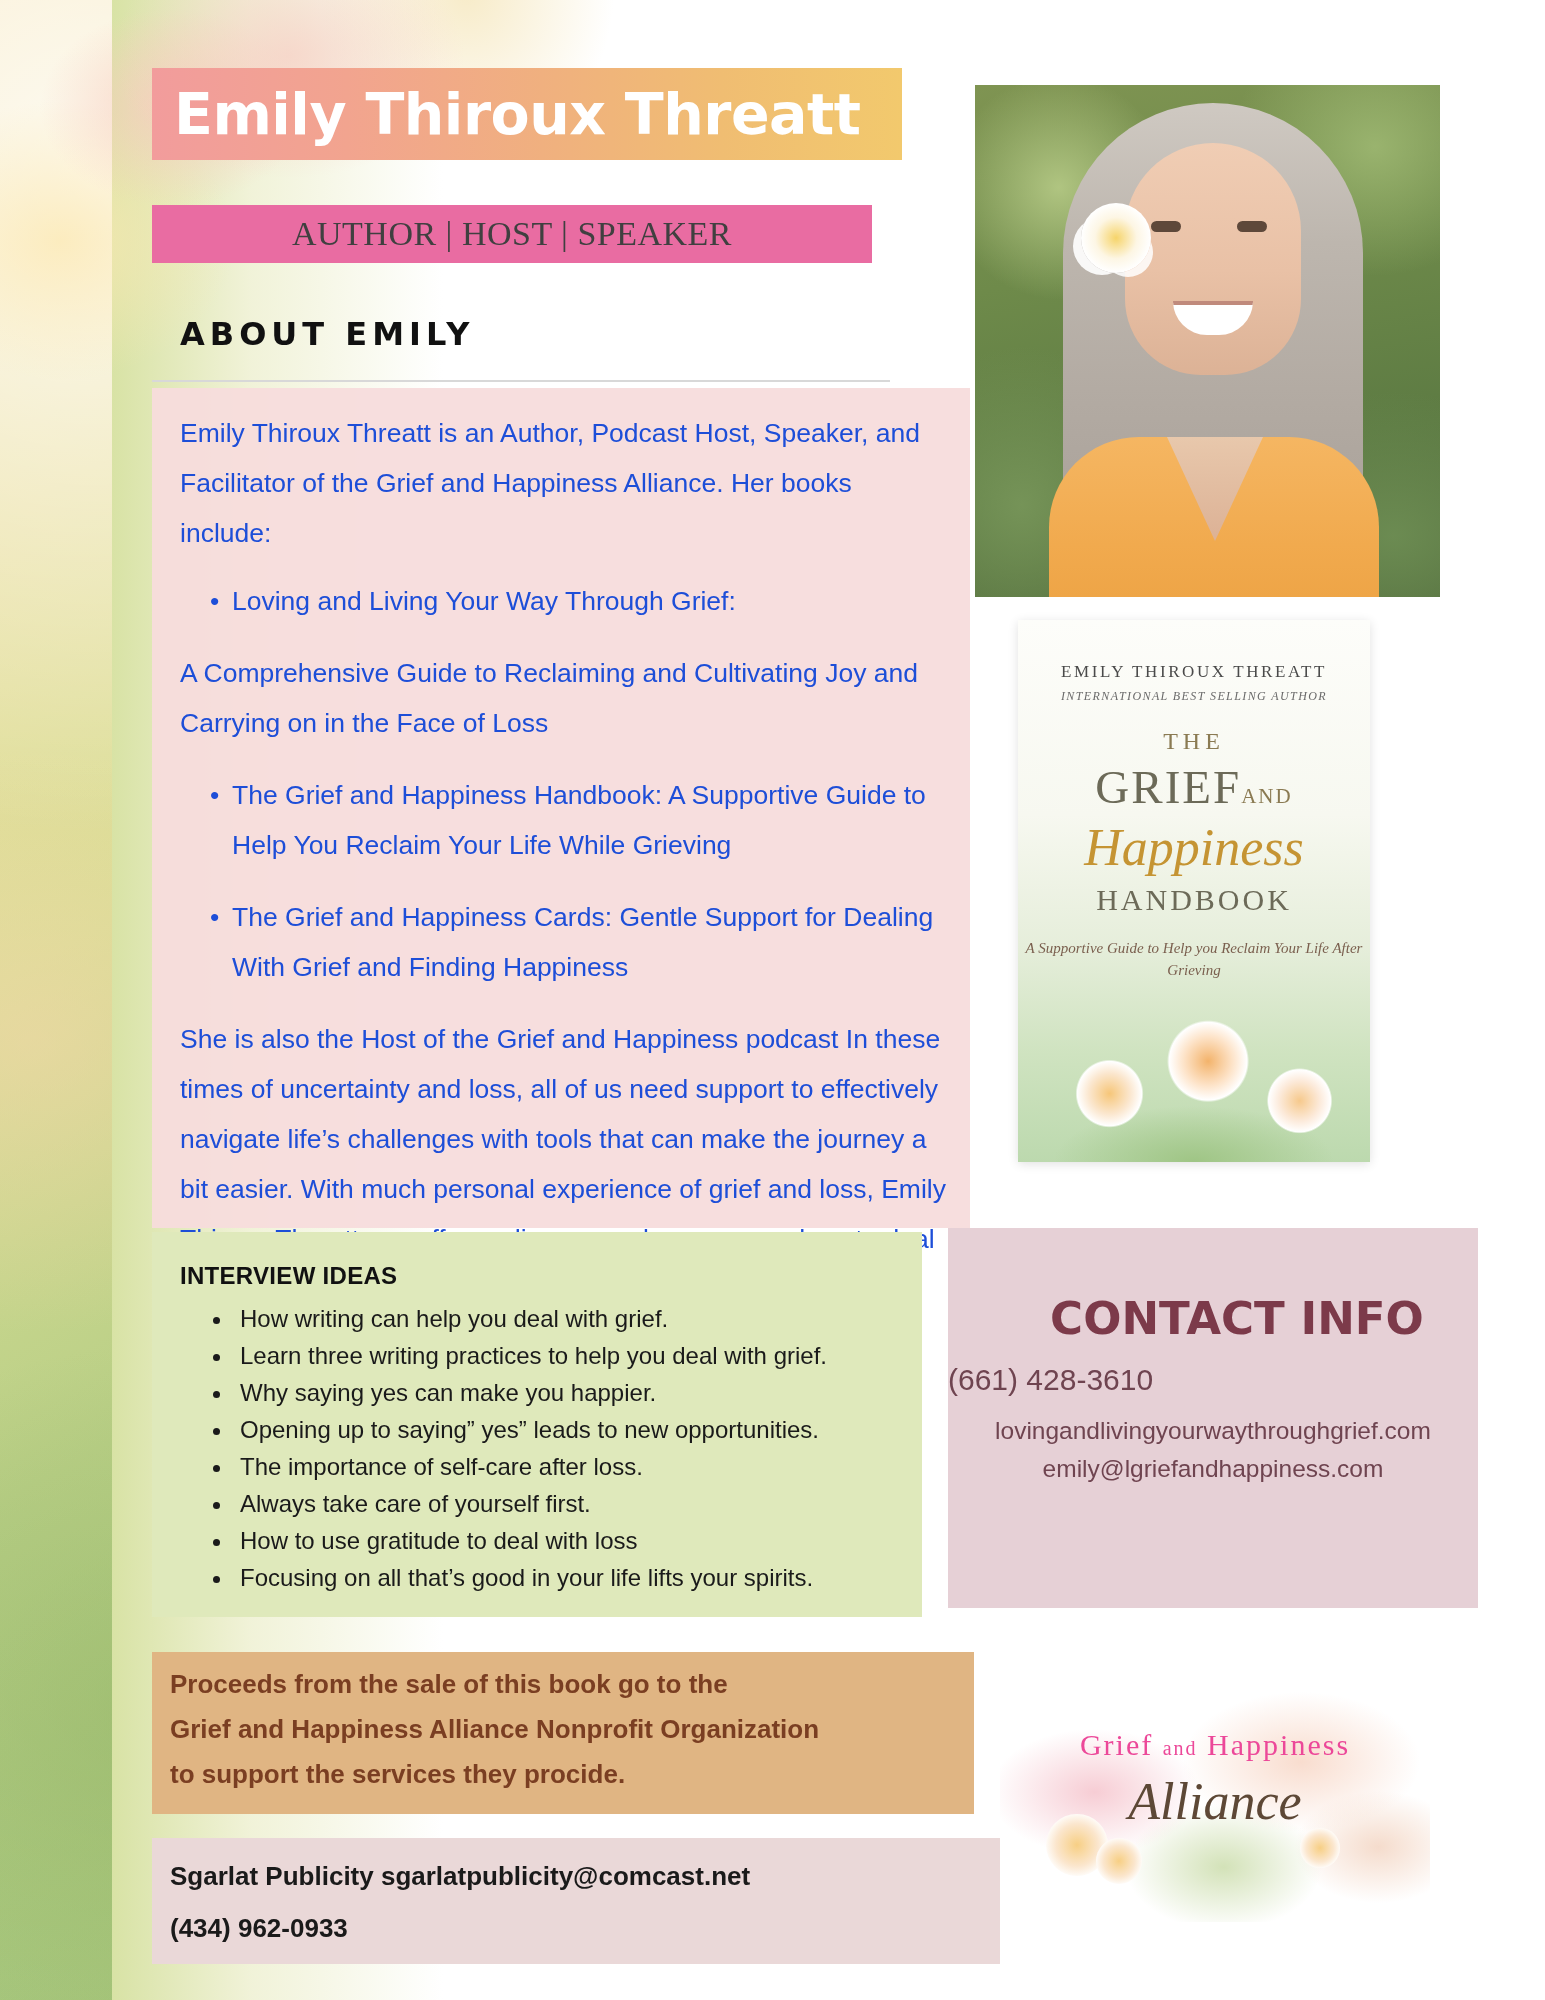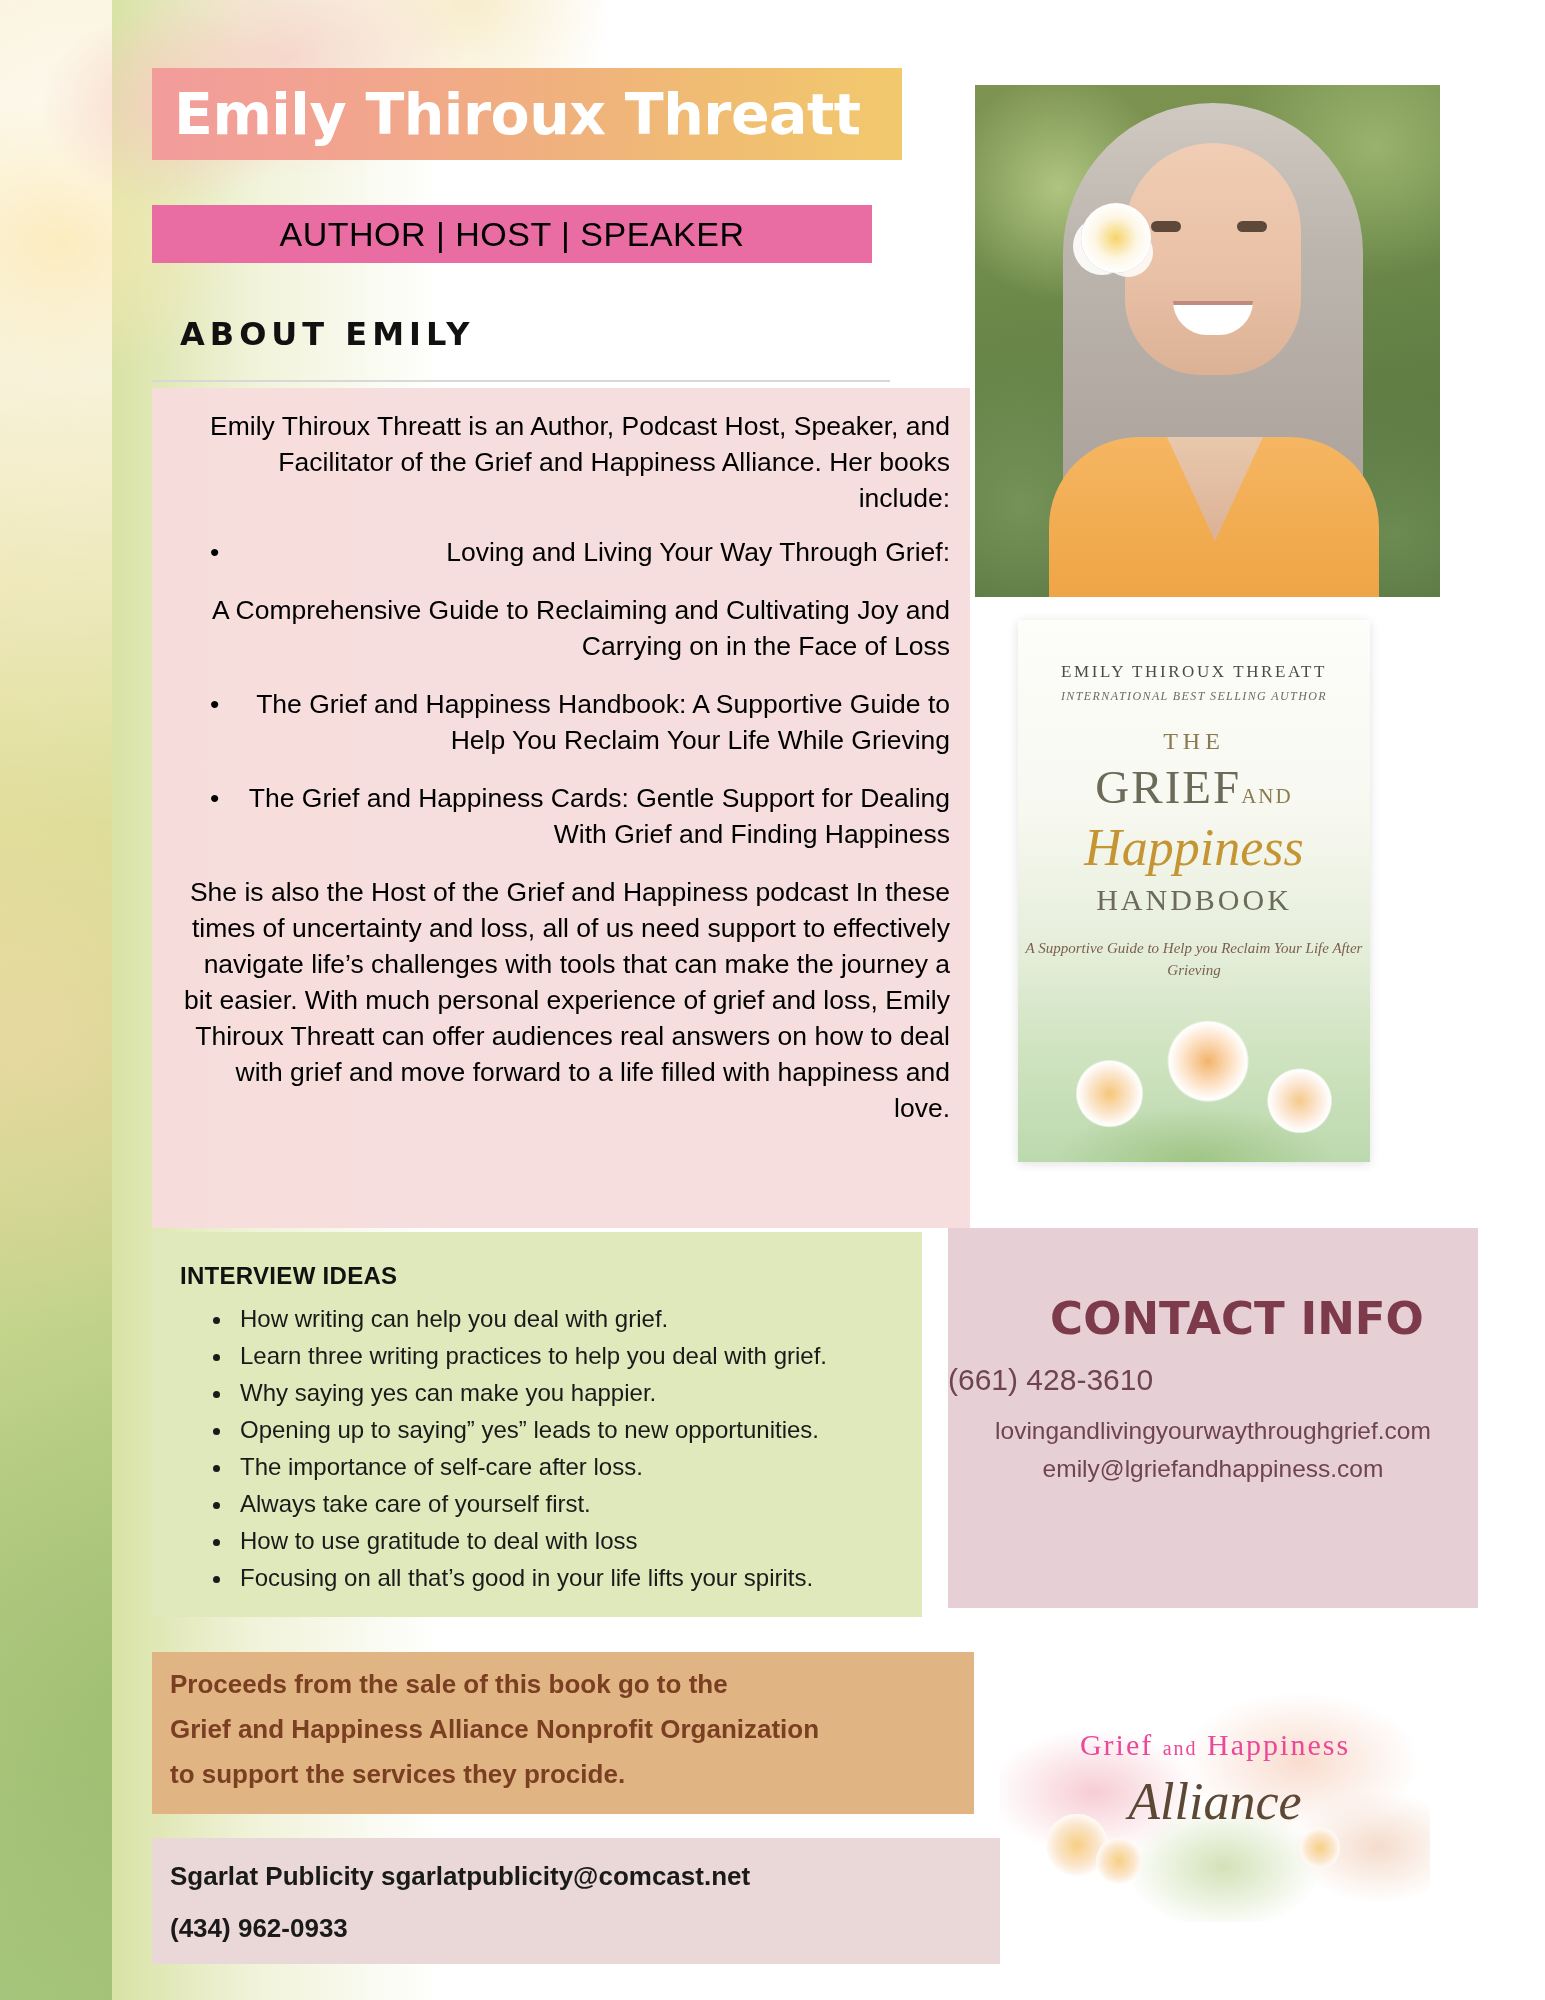--- a/index.html
+++ b/index.html
@@ -105,24 +105,24 @@
     top: 205px;
     width: 720px;
     height: 58px;
     background: #e96ca2;
     display: flex;
     align-items: center;
     justify-content: center;
     box-sizing: border-box;
   }
   .role-banner span {
-    color: #000000;
+    color: #404040;
     font-size: 34px;
     letter-spacing: 0.5px;
-    font-family: Liberation Sans, sans-serif;
+    font-family: Liberation Serif, serif;
   }
   .about-title {
     position: absolute;
     left: 180px;
     top: 315px;
     font-size: 32px;
     font-weight: bold;
     letter-spacing: 5px;
     color: #111111;
     font-family: "DejaVu Sans", sans-serif;
@@ -144,25 +144,24 @@
     width: 818px;
     height: 840px;
     background: #f7dcdc;
     opacity: 0.95;
   }
   .bio-text {
     position: absolute;
     left: 180px;
     top: 408px;
     width: 770px;
-    color: #000000;
+    color: #1d4ed8;
     font-size: 26.5px;
-    line-height: 36px;
+    line-height: 50px;
     font-family: "Liberation Sans", sans-serif;
-    text-align: right;
   }
   .bio-text p {
     margin: 0 0 22px 0;
   }
   .bio-text p.tight {
     margin-bottom: 18px;
   }
   .bio-list {
     margin: 0 0 20px 0;
     padding: 0;

